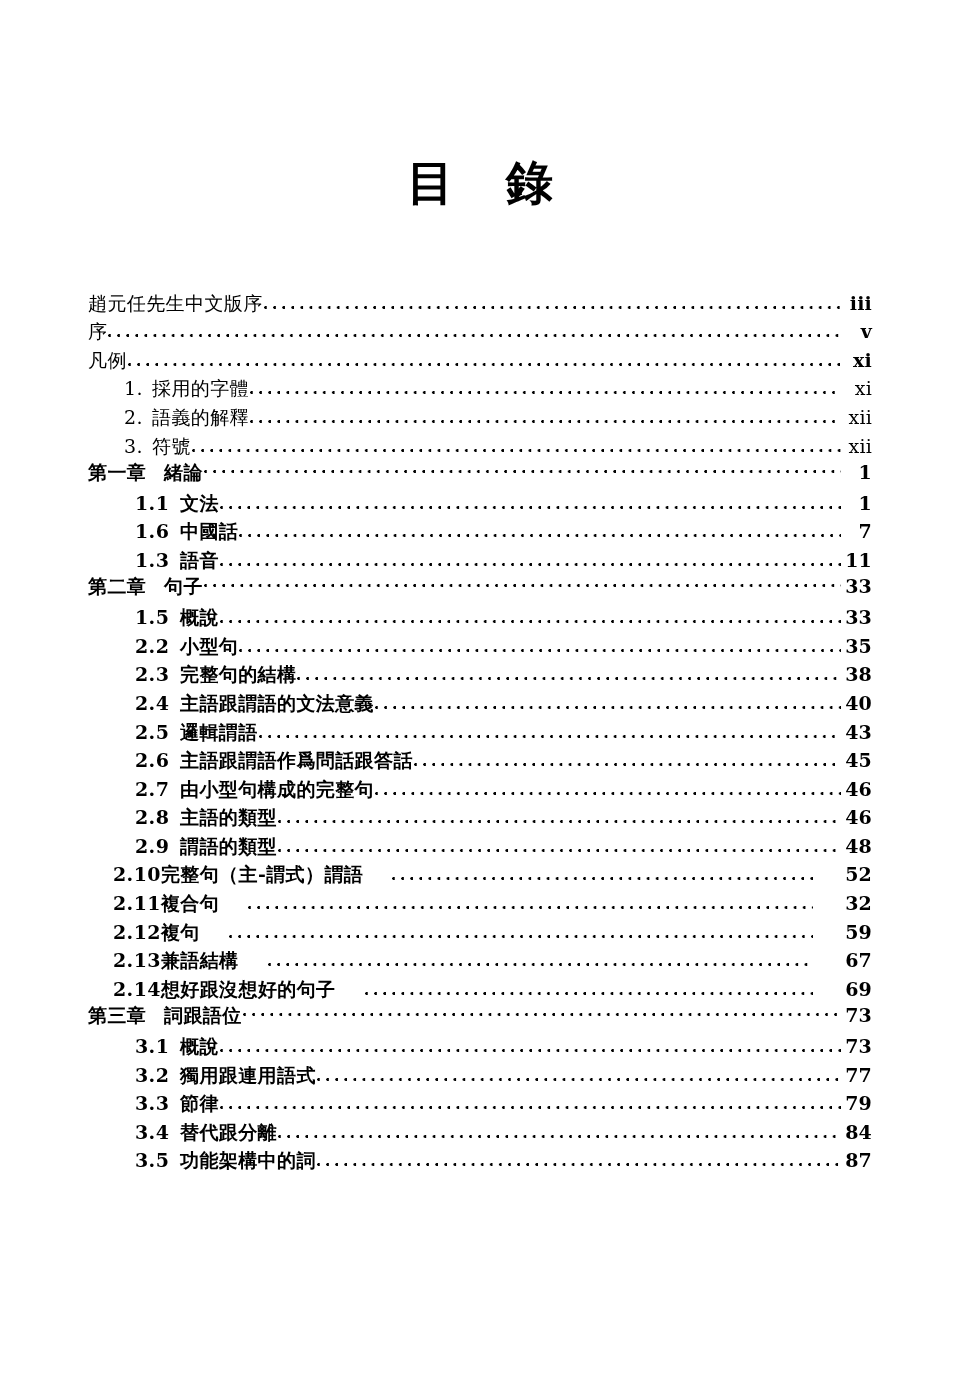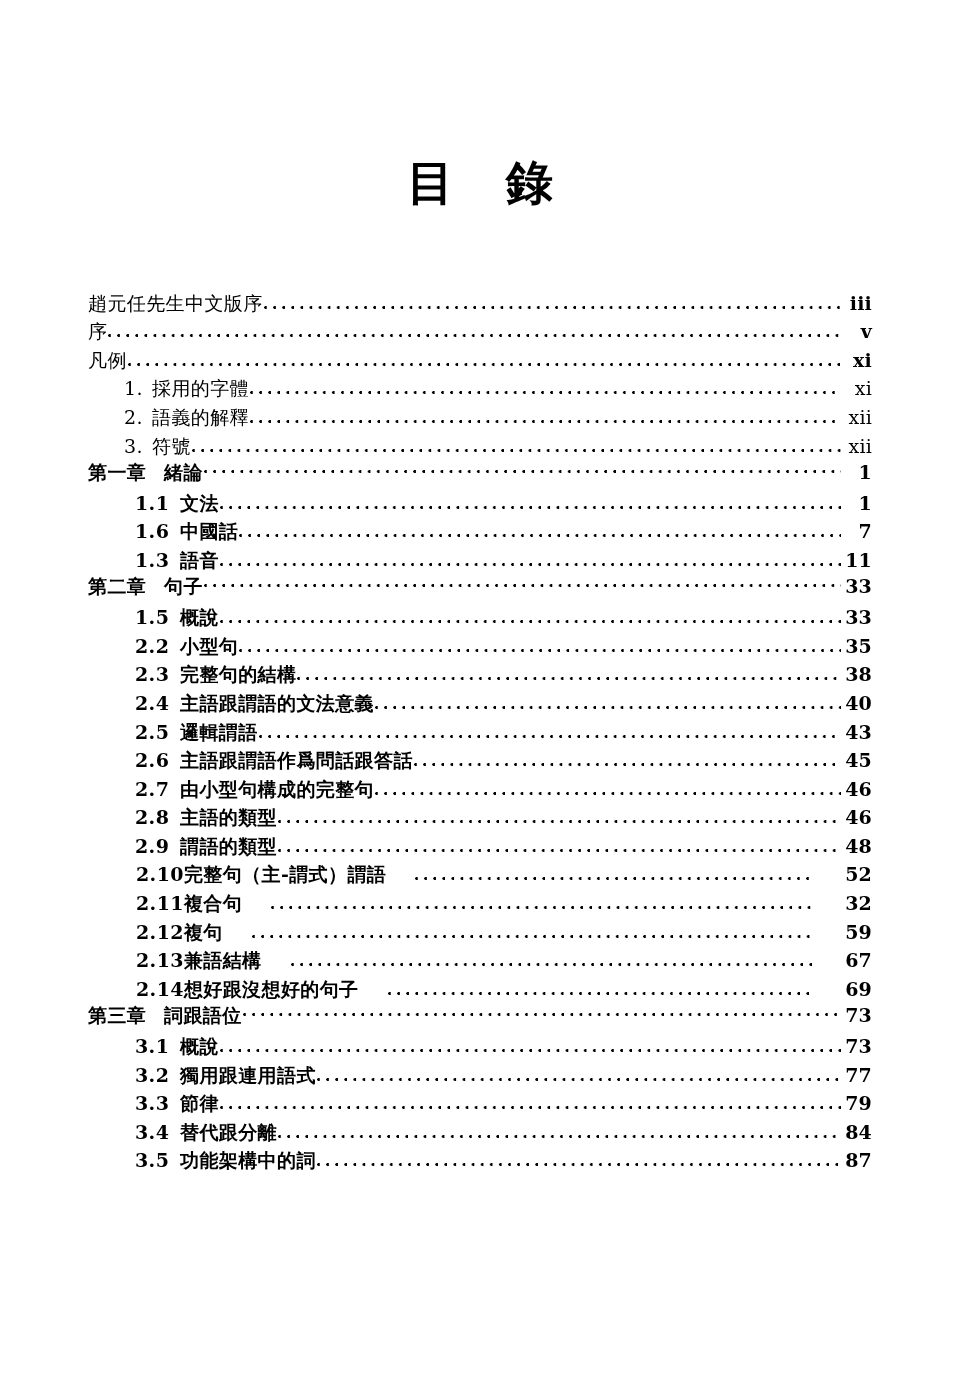--- a/index.html
+++ b/index.html
@@ -138,21 +138,21 @@
   .lvl-section {
     margin-left: 47px;
     align-items: flex-end;
   }
   .lvl-section .entry-label .num {
     min-width: 45px;
   }
 
   
   .lvl-section-wide {
-    margin-left: 48px;
+    margin-left: 25px;
     gap: 28px;
   }
   .lvl-section-wide .entry-label .num {
     min-width: 45px;
   }
 
   .label-text {
     display: inline-block;
   }
 </style>

